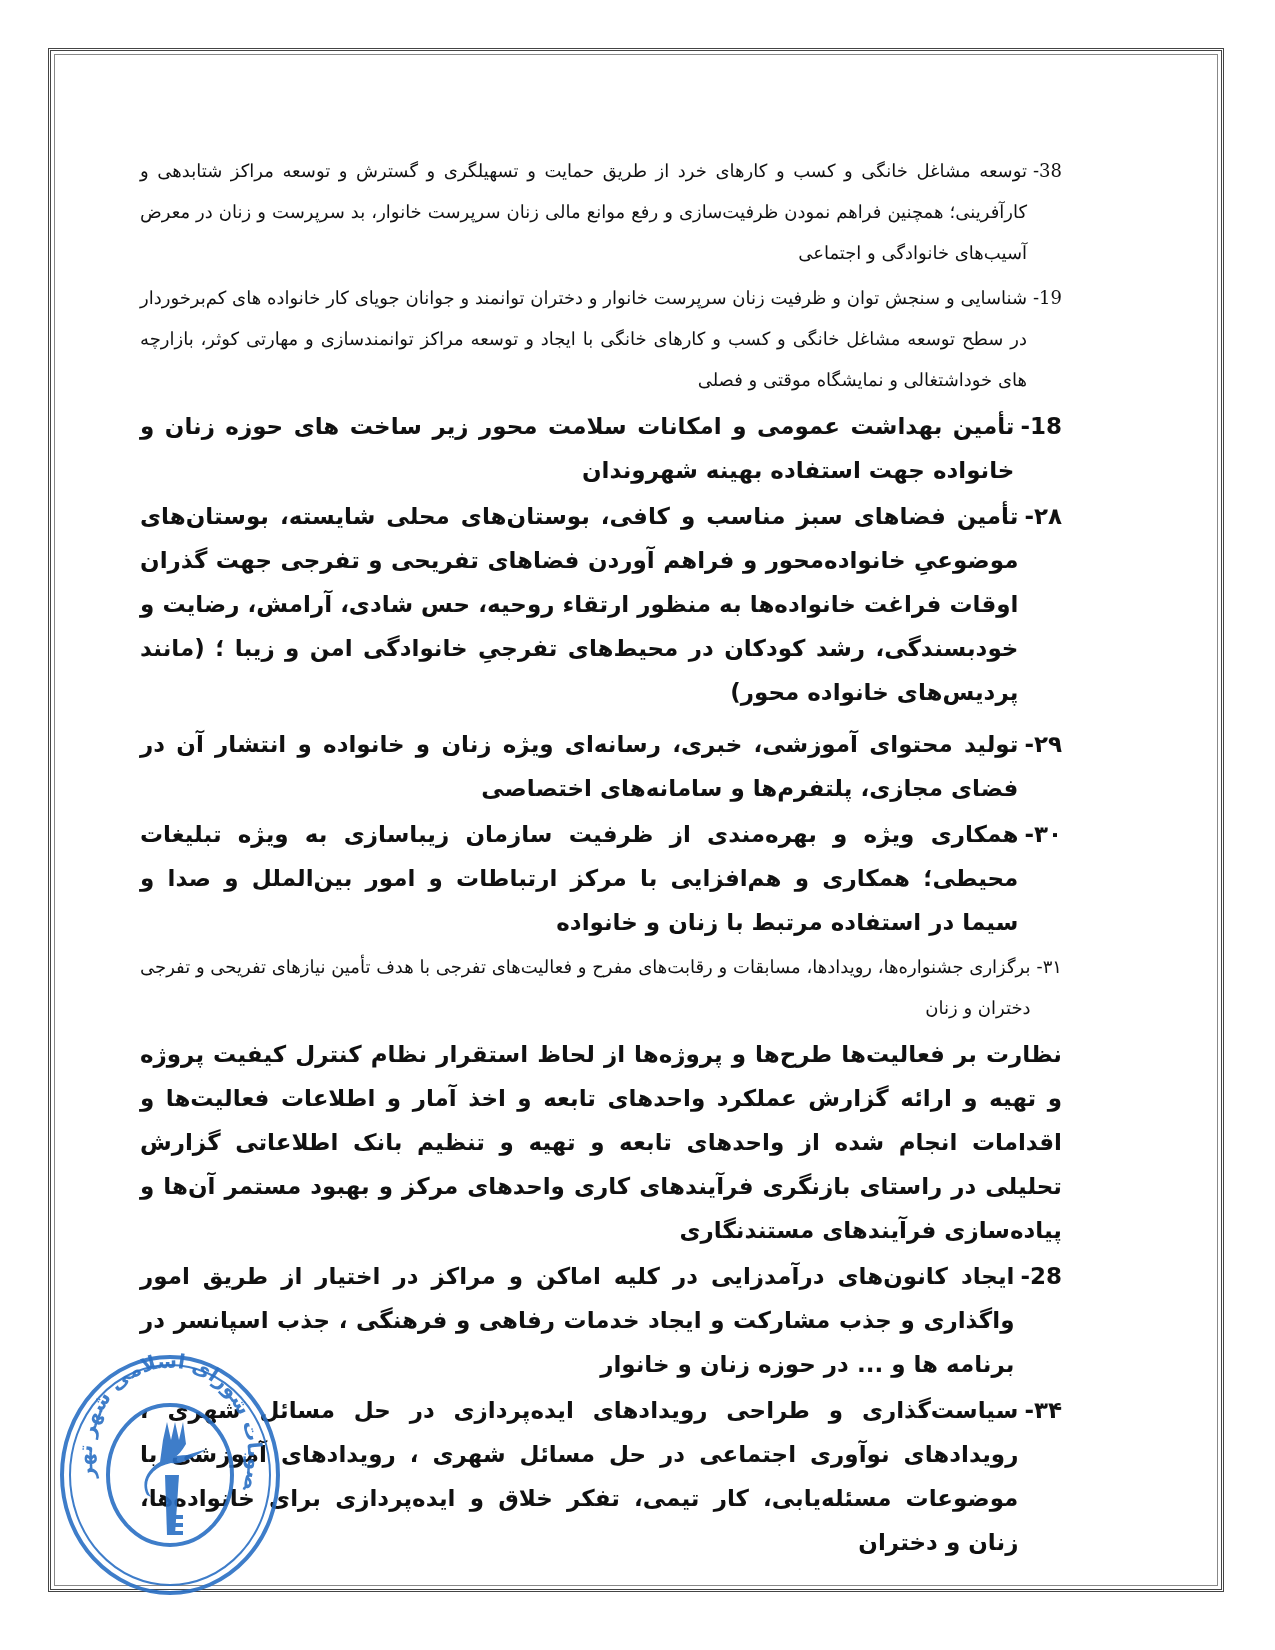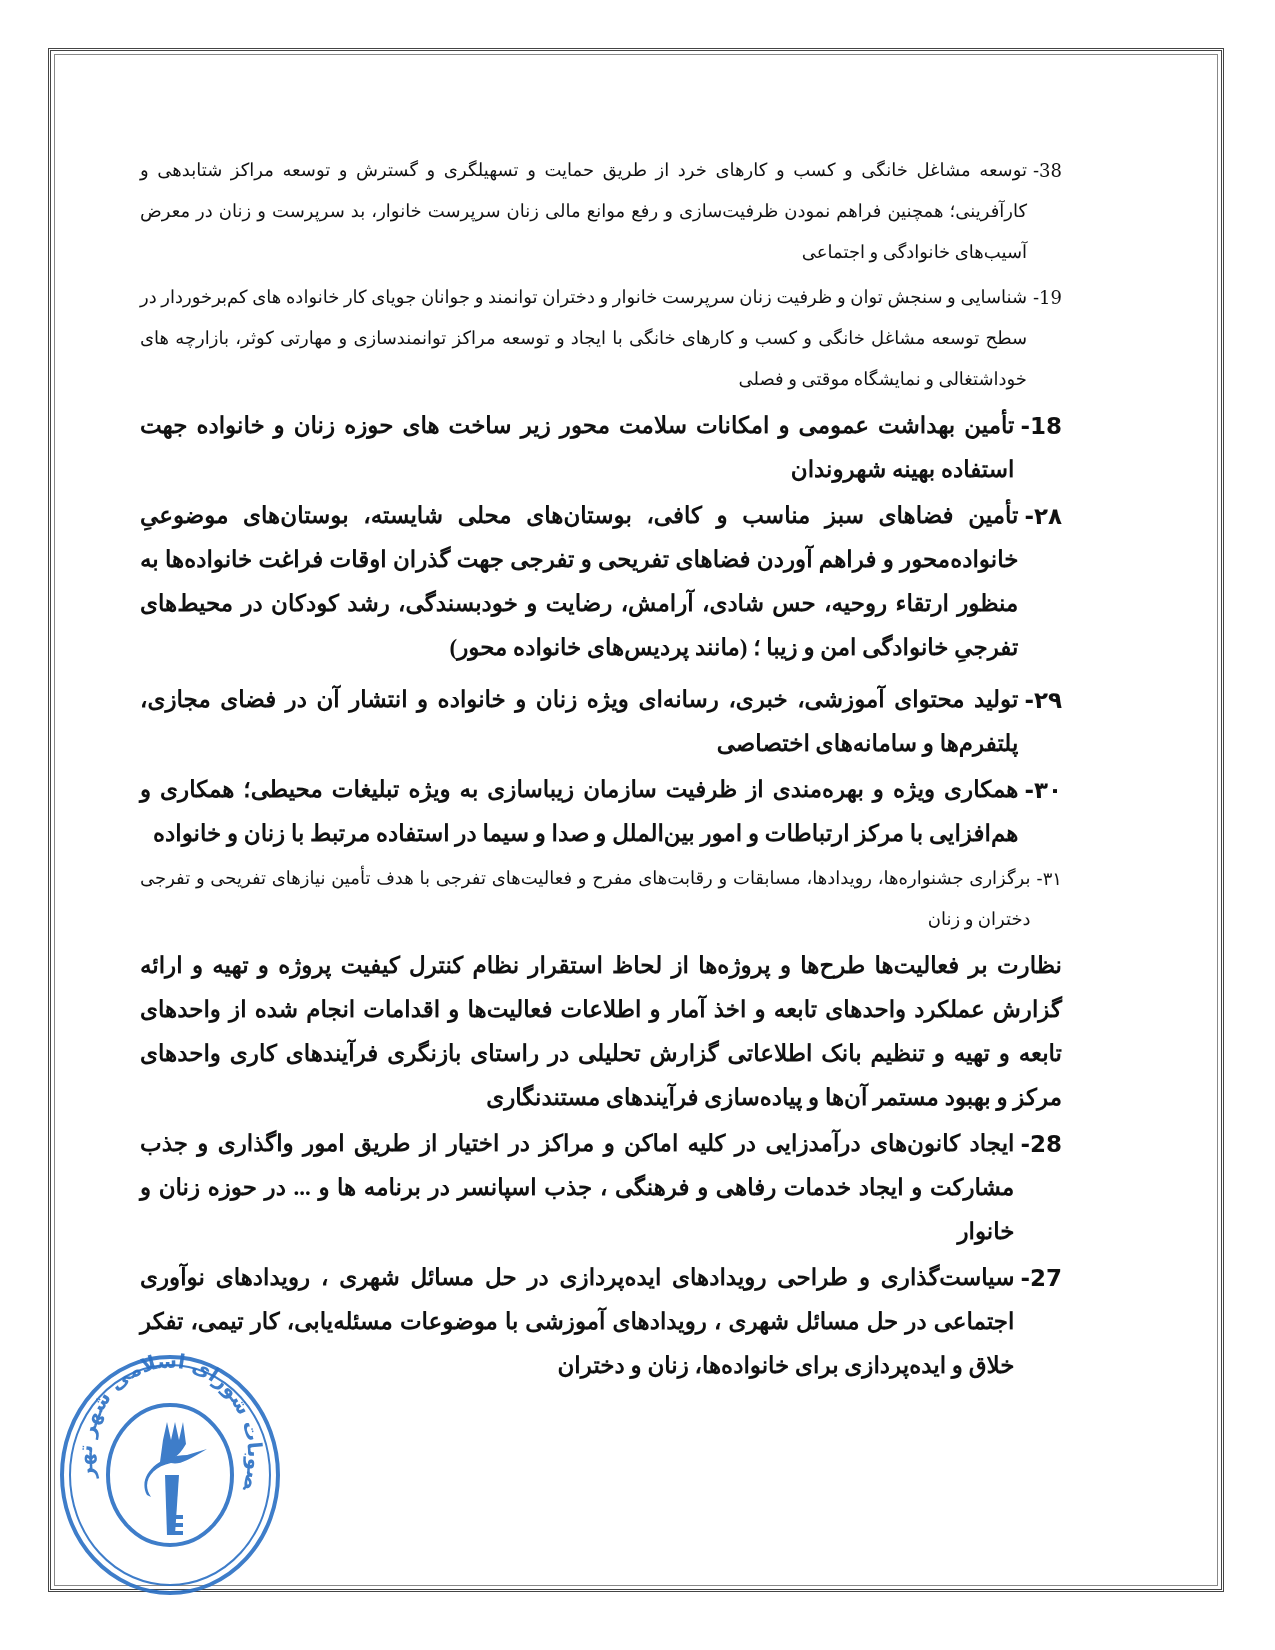--- a/index.html
+++ b/index.html
@@ -12,21 +12,21 @@
     position: absolute; left: 3px; top: 3px; right: 3px; bottom: 3px;
     border: 1px solid #888;
   }
   .content {
     position: absolute; left: 140px; top: 150px; width: 922px;
     direction: rtl; text-align: justify;
     font-family: "DejaVu Serif", serif; color: #111;
   }
   .item { display: flex; flex-direction: row; margin: 0; }
   .item .num { flex: 0 0 auto; white-space: nowrap; padding-left: 6px; }
-  .item .text { flex: 1 1 auto; text-align: justify; text-align-last: right; font-family: Liberation Serif, serif; }
+  .item .text { flex: 1 1 auto; text-align: justify; text-align-last: right; }
   .item.light { font-size: 18px; line-height: 41px; font-weight: normal; margin-bottom: 4px; }
   .item.bold { font-size: 23px; line-height: 44px; font-weight: bold; font-family: "DejaVu Sans", sans-serif; margin-bottom: 2px; }
   .item.spaced { margin-top: 8px; }
   .seal {
     position: absolute; left: 55px; top: 1345px; width: 230px; height: 250px;
   }
 </style>
 </head>
 <body>
 
@@ -64,21 +64,21 @@
     <span class="text">برگزاری جشنواره‌ها، رویدادها، مسابقات و رقابت‌های مفرح و فعالیت‌های تفرجی با هدف تأمین نیازهای تفریحی و تفرجی دختران و زنان</span>
   </div>
   <div class="item bold">
     <span class="text">نظارت بر فعالیت‌ها طرح‌ها و پروژه‌ها از لحاظ استقرار نظام کنترل کیفیت پروژه و تهیه و ارائه گزارش عملکرد واحدهای تابعه و اخذ آمار و اطلاعات فعالیت‌ها و اقدامات انجام شده از واحدهای تابعه و تهیه و تنظیم بانک اطلاعاتی گزارش تحلیلی در راستای بازنگری فرآیندهای کاری واحدهای مرکز و بهبود مستمر آن‌ها و پیاده‌سازی فرآیندهای مستندنگاری</span>
   </div>
   <div class="item bold">
     <span class="num">28-</span>
     <span class="text">ایجاد کانون‌های درآمدزایی در کلیه اماکن و مراکز در اختیار از طریق امور واگذاری و جذب مشارکت و ایجاد خدمات رفاهی و فرهنگی ، جذب اسپانسر در برنامه ها و ... در حوزه زنان و خانوار</span>
   </div>
   <div class="item bold">
-    <span class="num">27-</span>
+    <span class="num">۳۴-</span>
     <span class="text">سیاست‌گذاری و طراحی رویدادهای ایده‌پردازی در حل مسائل شهری ، رویدادهای نوآوری اجتماعی در حل مسائل شهری ، رویدادهای آموزشی با موضوعات مسئله‌یابی، کار تیمی، تفکر خلاق و ایده‌پردازی برای خانواده‌ها، زنان و دختران</span>
   </div>
 </div>
 
 <svg class="seal" viewBox="0 0 230 250">
   <defs>
     <path id="sealArc" d="M 40 135 A 78 88 0 1 1 190 135"></path>
   </defs>
   <g fill="none" stroke="#2a6fc4" opacity="0.9">
     <ellipse cx="115" cy="130" rx="108" ry="118" stroke-width="4"></ellipse>

